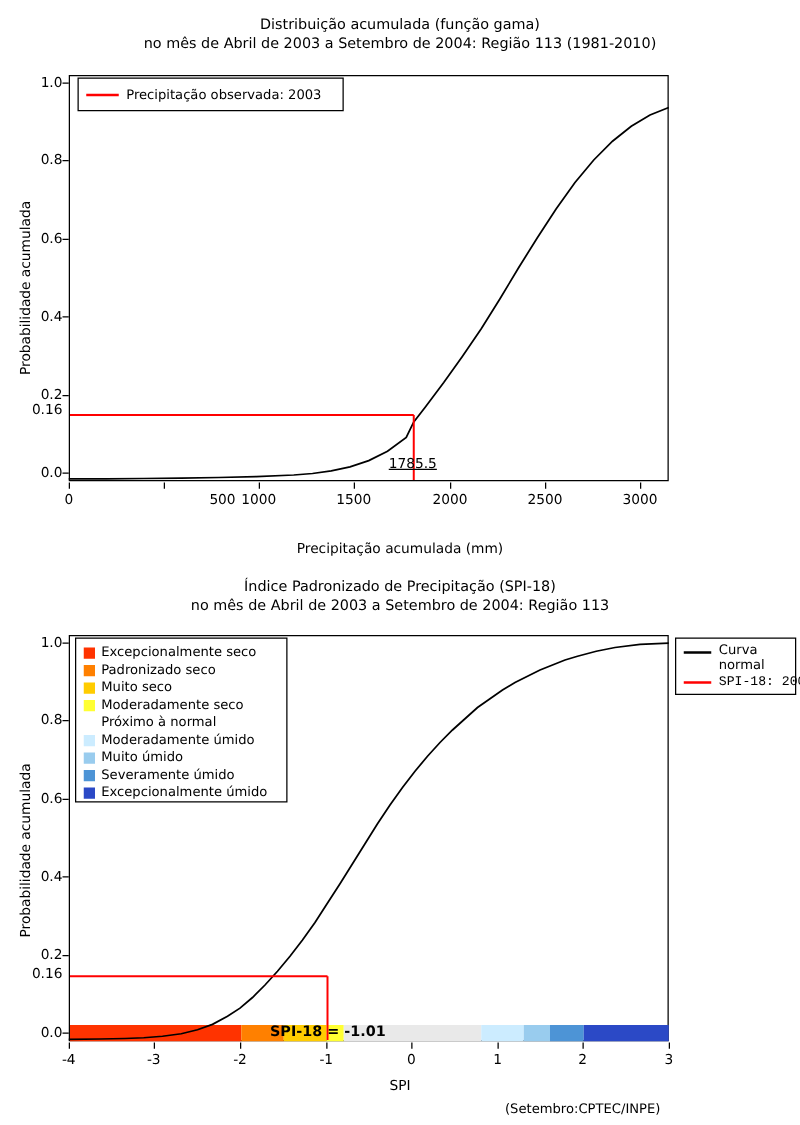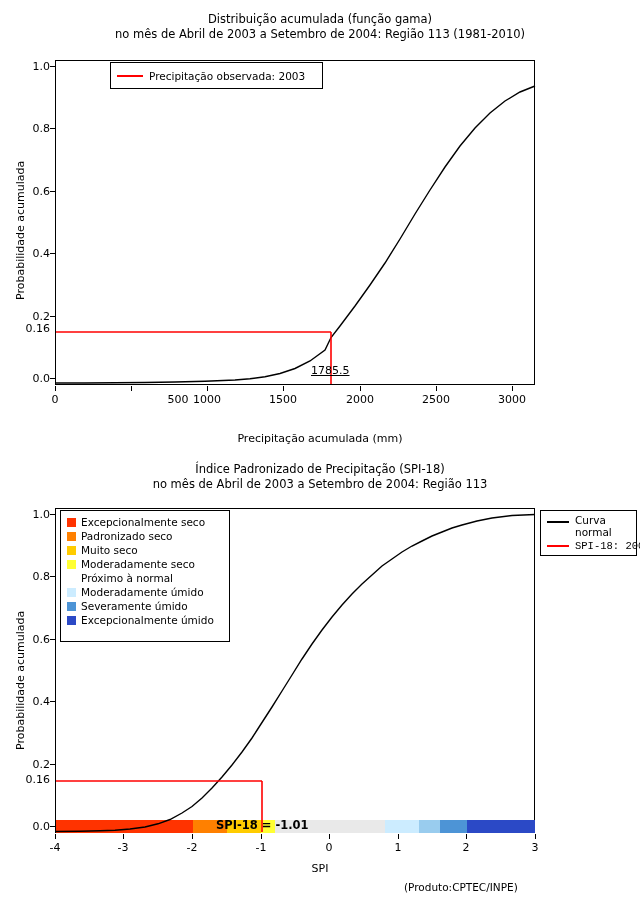--- a/index.html
+++ b/index.html
@@ -113,21 +113,21 @@
         <path d="M55,383 L85,383 L115,382.8 L145,382.5 L175,382 L205,381.3 L235,380 L250,378.8 L265,376.7 L280,373.5 L295,368.5 L310,361 L325,350 L331,337.5 L340,326 L355,306 L370,285 L385,263 L400,239 L415,214 L430,190 L445,167 L460,146 L475,128 L490,113 L505,101 L520,92 L535,86" fill="none" stroke="#000000" stroke-width="1.4"></path>
       </g>
       <g>
         <line x1="56" y1="332" x2="331" y2="332" stroke="#ff0000" stroke-width="1.6"></line>
         <line x1="331" y1="332" x2="331" y2="384" stroke="#ff0000" stroke-width="1.6"></line>
       </g>
     </svg>
 
     <div class="annot" style="left:311px;top:364px;text-decoration:underline;">1785.5</div>
 
-    <div class="legendbox" style="left:62px;top:62px;width:213px;height:27px;margin-left:48px;">
+    <div class="legendbox" style="left:62px;top:62px;width:213px;height:27px;">
       <div class="legrow" style="height:25px;">
         <span class="line" style="border-top-color:#ff0000;"></span>
         <span class="txt">Precipitação observada: 2003</span>
       </div>
     </div>
   </div>
 
   <div class="chart" style="left:0;top:450px;width:640px;height:450px;">
 
     <div class="title" style="top:12px;">
@@ -216,36 +216,40 @@
       </div>
       <div class="legrow">
         <span class="swatch" style="background:#ffffff;"></span>
         <span class="txt">Próximo à normal</span>
       </div>
       <div class="legrow">
         <span class="swatch" style="background:#ccecff;"></span>
         <span class="txt">Moderadamente úmido</span>
       </div>
       <div class="legrow">
+        <span class="swatch" style="background:#99ccee;"></span>
+        <span class="txt">Muito úmido</span>
+      </div>
+      <div class="legrow">
         <span class="swatch" style="background:#4d94d6;"></span>
         <span class="txt">Severamente úmido</span>
       </div>
       <div class="legrow">
         <span class="swatch" style="background:#2b49c6;"></span>
         <span class="txt">Excepcionalmente úmido</span>
       </div>
     </div>
 
     <div class="legendbox" style="left:540px;top:60px;width:97px;height:46px;padding-top:3px;">
       <div class="legrow" style="height:24px;align-items:flex-start;">
         <span class="line" style="border-top-color:#000000;margin-top:7px;width:22px;"></span>
         <span class="txt" style="line-height:12px;">Curva<br>normal</span>
       </div>
       <div class="legrow" style="height:16px;font-family:Liberation Mono, monospace;">
         <span class="line" style="border-top-color:#ff0000;width:22px;"></span>
         <span class="txt">SPI-18: 2003</span>
       </div>
     </div>
 
-    <div class="credit" style="left:404px;top:431px;">(Produto:CPTEC/INPE)</div>
+    <div class="credit" style="left:404px;top:431px;">(Setembro:CPTEC/INPE)</div>
   </div>
 
 </div>
 
 </body></html>

